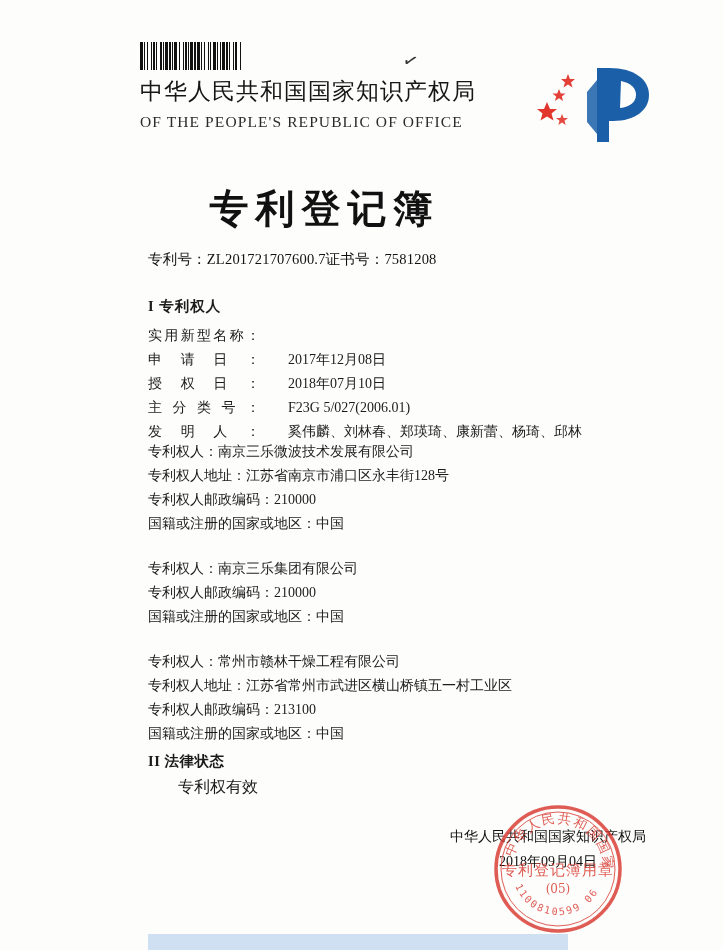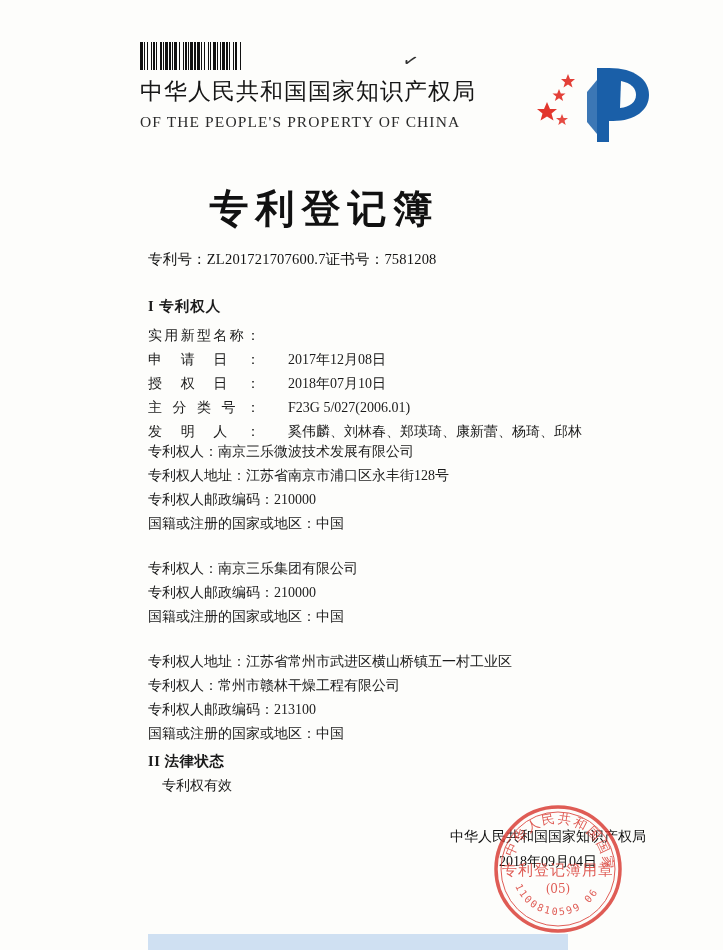--- a/index.html
+++ b/index.html
@@ -163,22 +163,22 @@
     position: absolute;
     top: 752px;
     left: 148px;
     font-size: 14.5px;
     font-weight: bold;
     letter-spacing: .5px;
   }
   .sec2-body {
     position: absolute;
     top: 777px;
-    left: 162px;
-    font-size: 14px;
+    left: 178px;
+    font-size: 16px;
   }
 
   
   .sign {
     position: absolute;
     right: 60px;
     top: 824px;
     width: 230px;
     text-align: center;
     font-size: 14px;
@@ -275,21 +275,21 @@
       <span style="width:2px"></span>
       <span style="width:3px;background:transparent"></span>
       <span style="width:1px"></span>
       <span style="width:1px;background:transparent"></span>
     </div>
 
   <div class="hdr-tick">✓</div>
 
   <div class="hdr">
     <div class="hdr-cn">中华人民共和国国家知识产权局</div>
-    <div class="hdr-en2">OF THE PEOPLE'S PROPERTY OF CHINA</div>
+    <div class="hdr-en2">OF THE PEOPLE'S REPUBLIC OF OFFICE</div>
   </div>
 
   <div class="logo">
     <svg viewBox="0 0 120 86" width="120" height="86" aria-hidden="true">
 
       <g fill="#e2362d">
         <polygon points="12,40 15,47 22,47 16.5,51.5 18.5,58.5 12,54.5 5.5,58.5 7.5,51.5 2,47 9,47"></polygon>
         <polygon points="33,12 35,17 40,17 36,20.5 37.5,25.5 33,22.5 28.5,25.5 30,20.5 26,17 31,17" opacity="0.95"></polygon>
         <polygon points="24,27 25.8,31.5 30.5,31.5 26.8,34.5 28.1,39 24,36.3 19.9,39 21.2,34.5 17.5,31.5 22.2,31.5" opacity="0.95"></polygon>
         <polygon points="27,52 28.6,56 33,56 29.5,58.8 30.7,63 27,60.4 23.3,63 24.5,58.8 21,56 25.4,56" opacity="0.9"></polygon>
@@ -372,22 +372,22 @@
         <div><span>专利权人地址：</span><span>江苏省南京市浦口区永丰街128号</span></div>
         <div><span>专利权人邮政编码：</span><span>210000</span></div>
         <div><span>国籍或注册的国家或地区：</span><span>中国</span></div>
       </div>
       <div class="holder">
         <div><span>专利权人：</span><span>南京三乐集团有限公司</span></div>
         <div><span>专利权人邮政编码：</span><span>210000</span></div>
         <div><span>国籍或注册的国家或地区：</span><span>中国</span></div>
       </div>
       <div class="holder">
+        <div><span>专利权人：</span><span>常州市赣林干燥工程有限公司</span></div>
         <div><span>专利权人地址：</span><span>江苏省常州市武进区横山桥镇五一村工业区</span></div>
-        <div><span>专利权人：</span><span>常州市赣林干燥工程有限公司</span></div>
         <div><span>专利权人邮政编码：</span><span>213100</span></div>
         <div><span>国籍或注册的国家或地区：</span><span>中国</span></div>
       </div>
     </div>
 
   <div class="sec2-title">II 法律状态</div>
   <div class="sec2-body">专利权有效</div>
 
   <div class="sign">
     <div>中华人民共和国国家知识产权局</div>

